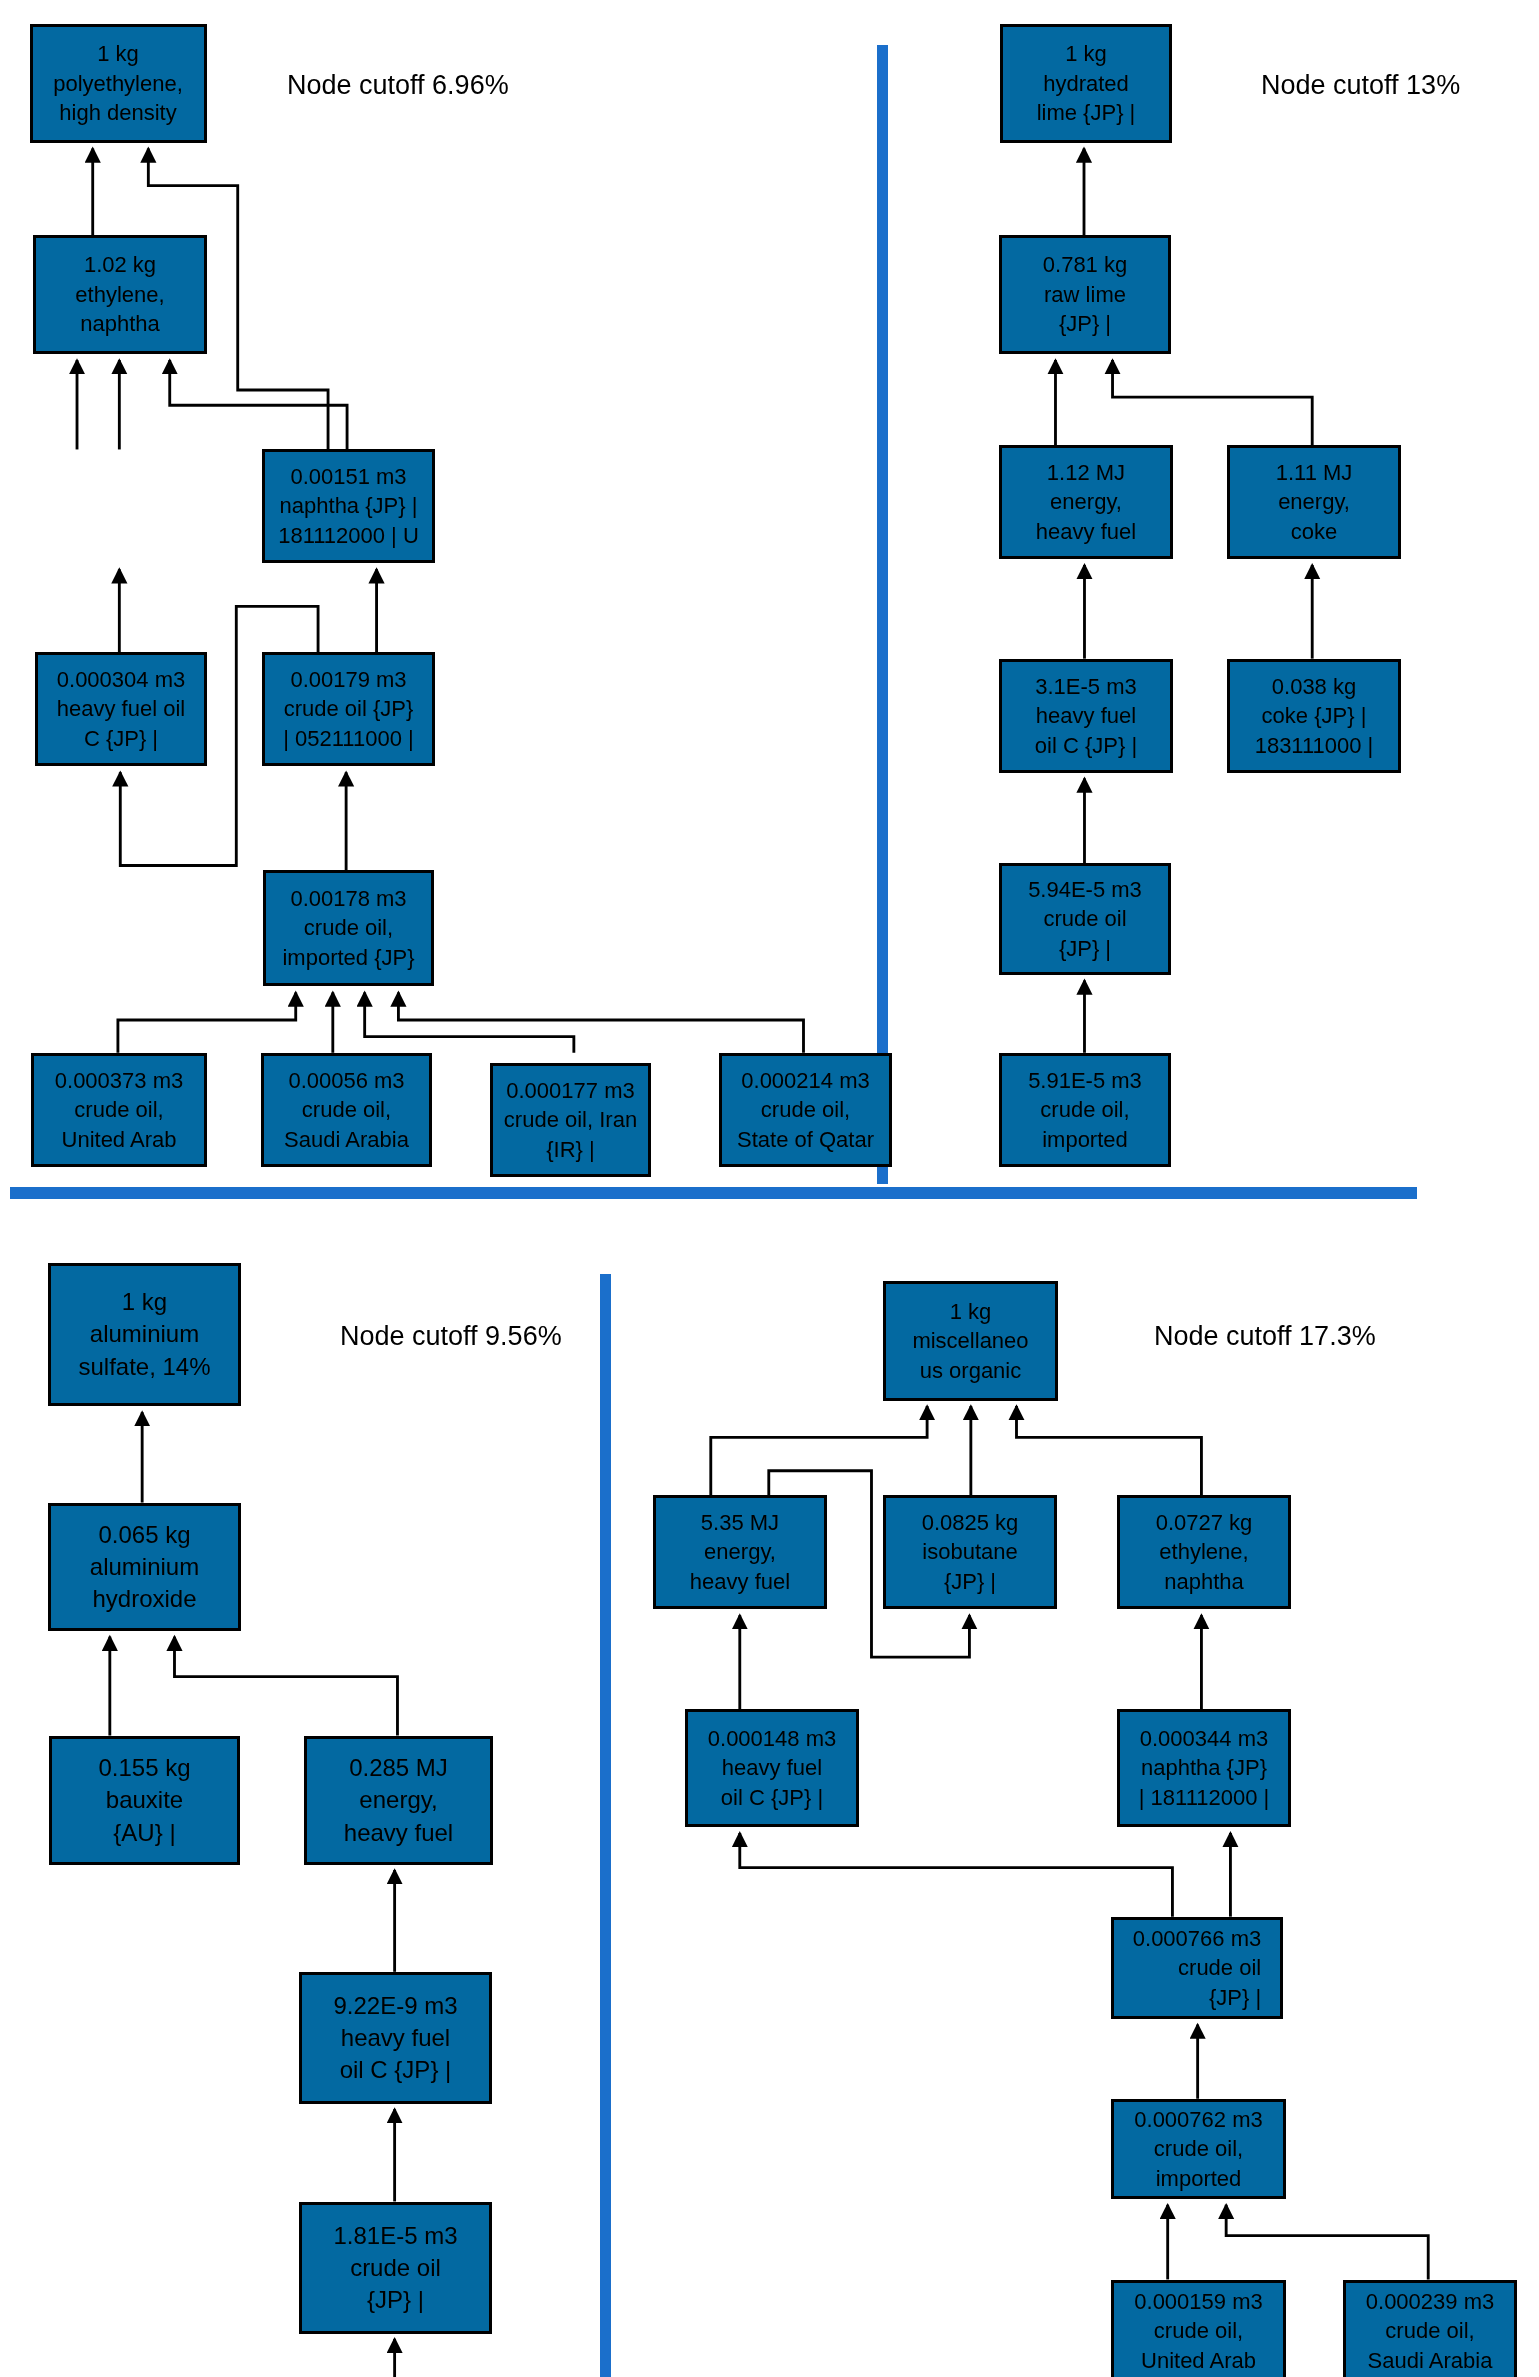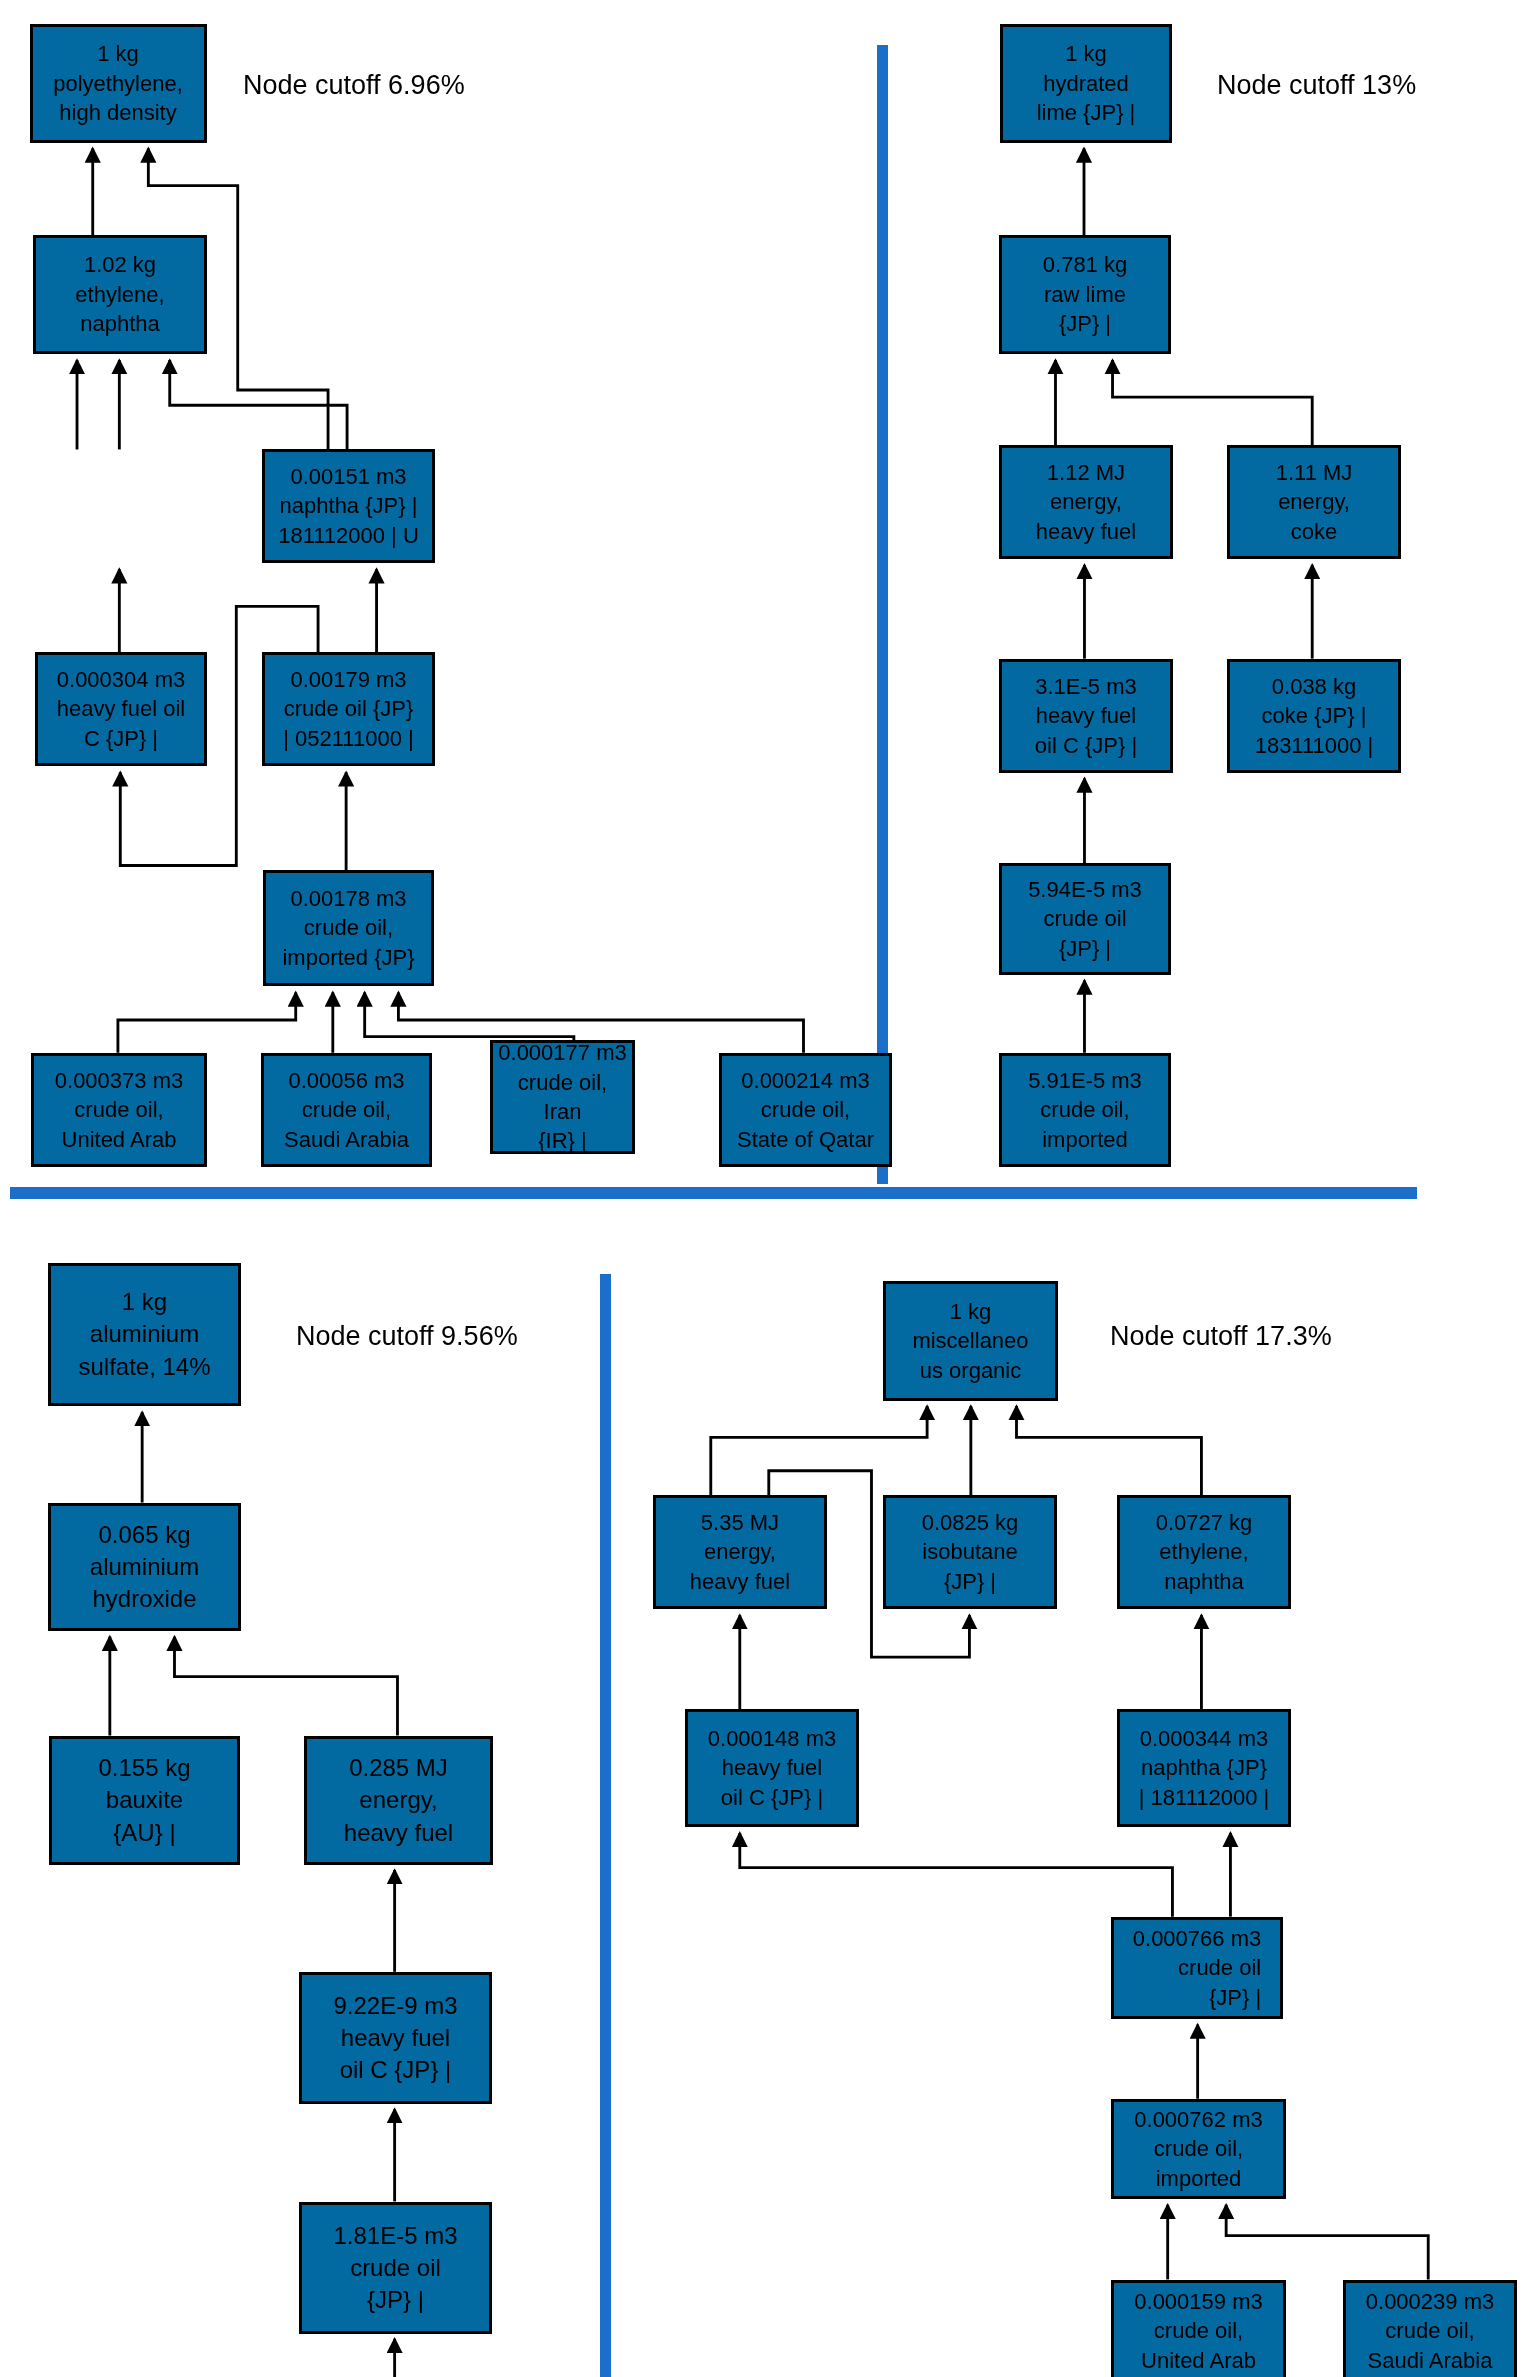--- a/index.html
+++ b/index.html
@@ -32,20 +32,21 @@
     white-space:pre-line;
     padding:2.9px;
   }
   .node.big{font-size:24px;}
   .cutoff{
     position:absolute;
     font-size:27px;
     font-weight:400;
     color:#000000;
     white-space:nowrap;
+    margin-left:44px;
   }
   .divider{
     position:absolute;
   }
 </style>
 </head>
 <body>
 
 <div id="canvas">
 
@@ -126,21 +127,21 @@
 | 052111000 |</div>
   <div class="node" style="left:263px;top:870px;width:171px;height:116px;">0.00178 m3
 crude oil,
 imported {JP}</div>
   <div class="node" style="left:31px;top:1053px;width:176px;height:114px;">0.000373 m3
 crude oil,
 United Arab</div>
   <div class="node" style="left:261px;top:1053px;width:171px;height:114px;">0.00056 m3
 crude oil,
 Saudi Arabia</div>
-  <div class="node" style="left:490px;top:1040px;width:145px;height:114px;">0.000177 m3
+  <div class="node" style="left:490px;top:1063px;width:161px;height:114px;">0.000177 m3
 crude oil, Iran
 {IR} |</div>
   <div class="node" style="left:719px;top:1053px;width:173px;height:114px;">0.000214 m3
 crude oil,
 State of Qatar</div>
 
   <div class="node" style="left:1000px;top:24px;width:172px;height:119px;">1 kg
 hydrated
 lime {JP} |</div>
   <div class="node" style="left:999px;top:235px;width:172px;height:119px;">0.781 kg

